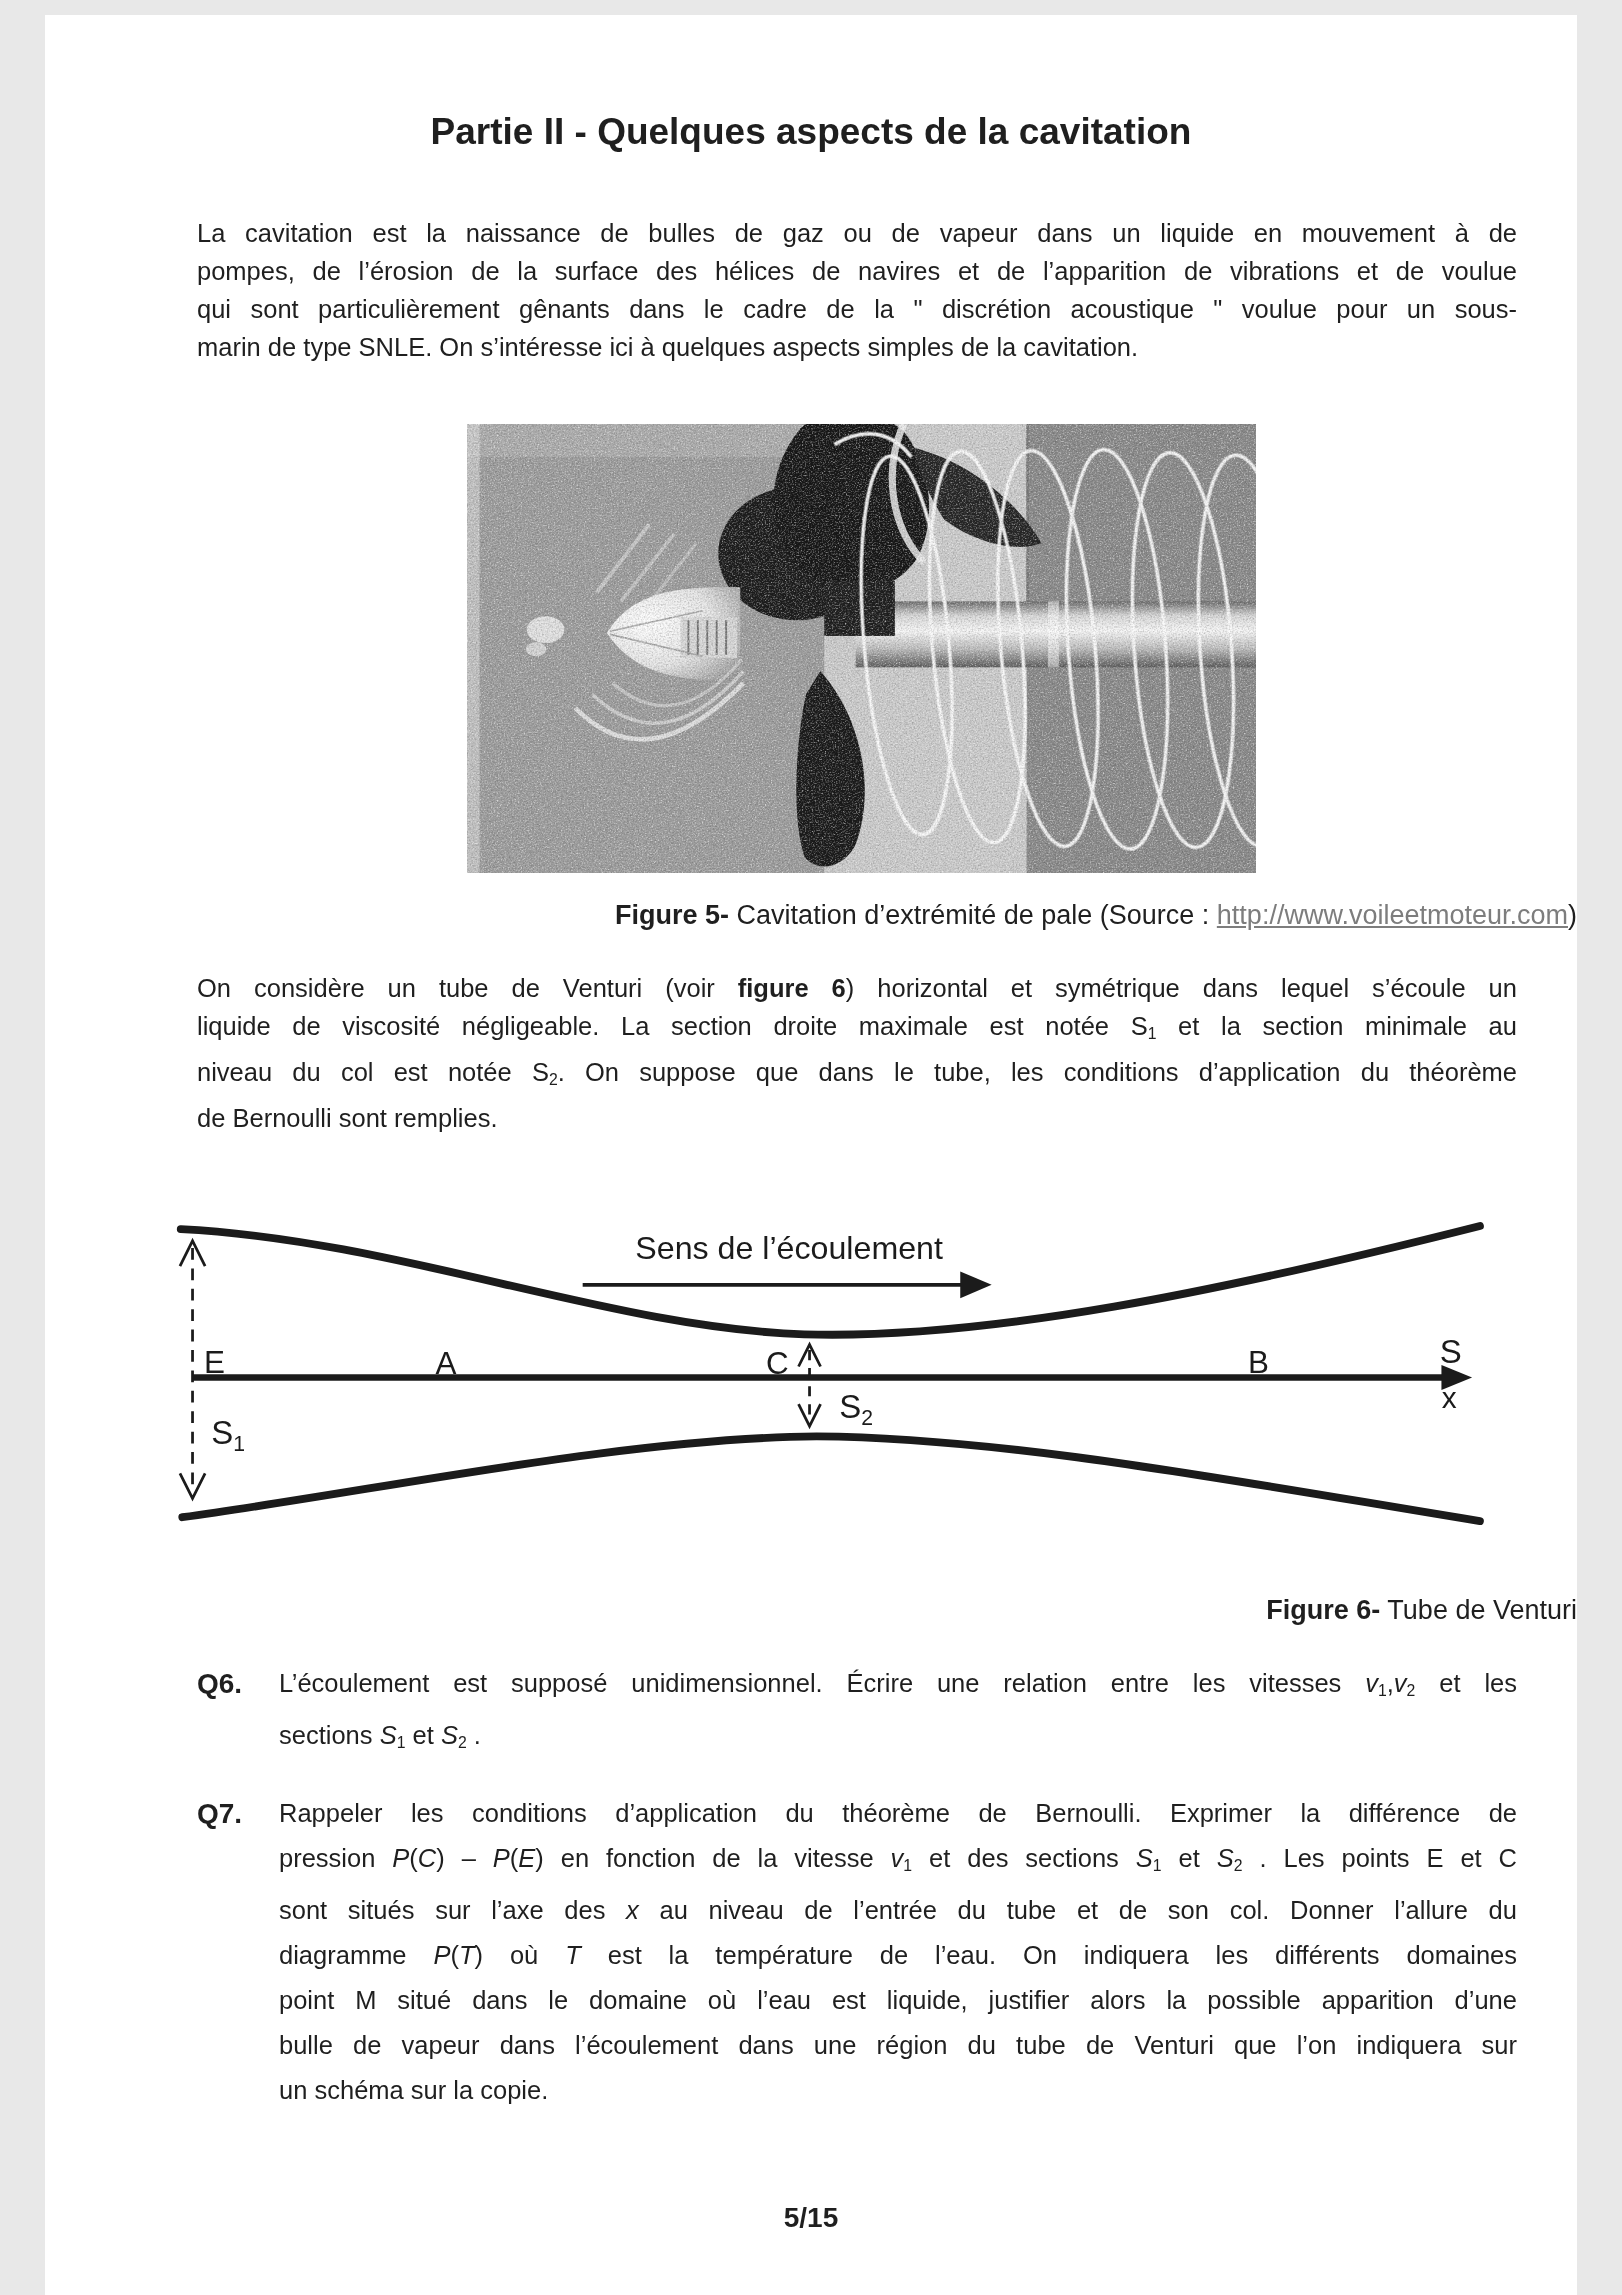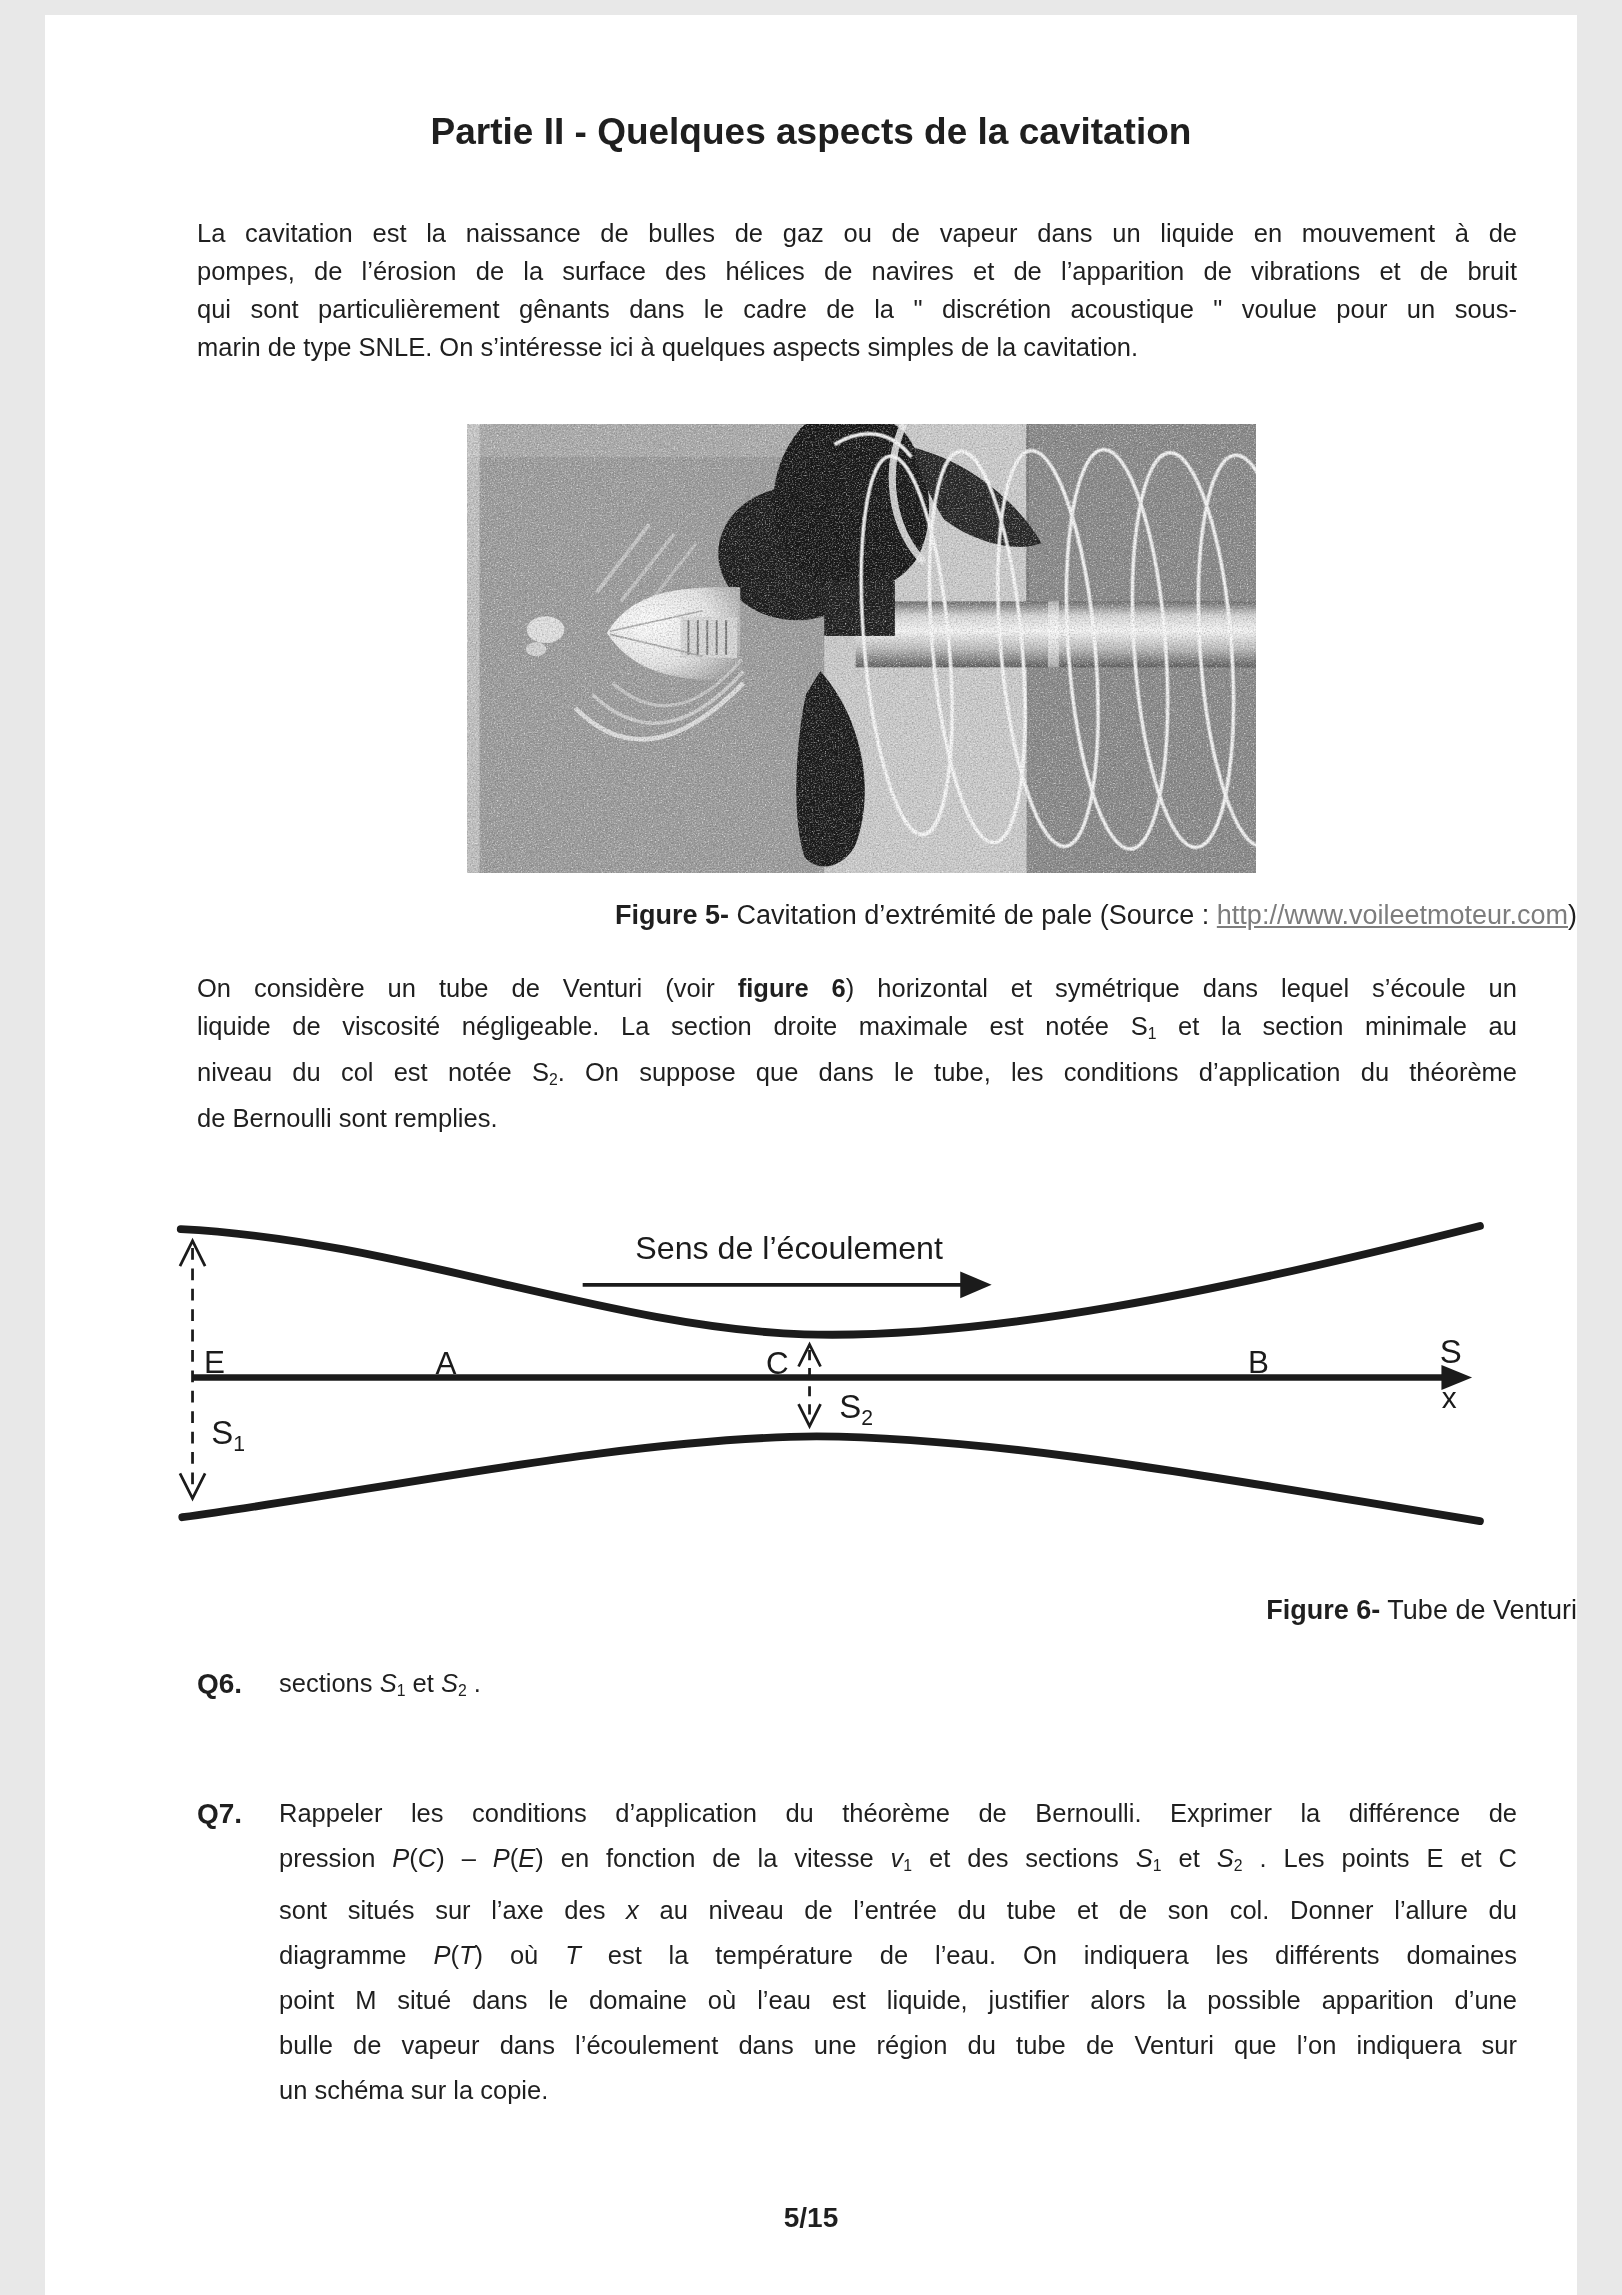--- a/index.html
+++ b/index.html
@@ -45,21 +45,21 @@
 </style>
 </head>
 <body>
 
 <div class="page">
 
   <h1 class="title">Partie II - Quelques aspects de la cavitation</h1>
 
   <div class="para" style="top:199px;">
       <div class="line">La cavitation est la naissance de bulles de gaz ou de vapeur dans un liquide en mouvement à de</div>
-      <div class="line">pompes, de l’érosion de la surface des hélices de navires et de l’apparition de vibrations et de bruit</div>
+      <div class="line">pompes, de l’érosion de la surface des hélices de navires et de l’apparition de vibrations et de voulue</div>
       <div class="line">qui sont particulièrement gênants dans le cadre de la " discrétion acoustique " voulue pour un sous-</div>
       <div class="line last">marin de type SNLE. On s’intéresse ici à quelques aspects simples de la cavitation.</div>
     </div>
 
   <svg class="photo" width="789" height="449" viewBox="0 0 1005 572">
     <defs>
       <linearGradient id="shaftg" x1="0" y1="0" x2="0" y2="1">
         <stop offset="0" stop-color="#6e6e6e"></stop>
         <stop offset="0.22" stop-color="#d9d9d9"></stop>
         <stop offset="0.45" stop-color="#f7f7f7"></stop>
@@ -174,20 +174,21 @@
     <text x="1012" y="1786" font-size="42">
       <tspan>S</tspan><tspan font-size="27" dy="9">2</tspan>
     </text>
   </svg>
 
   <div class="caption" style="top:1580px;"><span class="f-b">Figure 6-</span><span> Tube de Venturi</span></div>
 
   <div class="question" style="top:1646px;">
     <span class="qlabel">Q6.</span>
     <div>
+        <div class="line"><span>L’écoulement est supposé unidimensionnel. Écrire une relation entre les vitesses </span><span class="f-i">v</span><span class="f-sub">1</span><span>,</span><span class="f-i">v</span><span class="f-sub">2</span><span> et les</span></div>
         <div class="line last"><span>sections </span><span class="f-i">S</span><span class="f-sub">1</span><span> et </span><span class="f-i">S</span><span class="f-sub">2</span><span> .</span></div>
       </div>
   </div>
 
   <div class="question" style="top:1776px;">
     <span class="qlabel">Q7.</span>
     <div>
         <div class="line"><span>Rappeler les conditions d’application du théorème de Bernoulli. Exprimer la différence de</span></div>
         <div class="line"><span>pression </span><span class="f-i">P</span><span>(</span><span class="f-i">C</span><span>) – </span><span class="f-i">P</span><span>(</span><span class="f-i">E</span><span>) en fonction de la vitesse </span><span class="f-i">v</span><span class="f-sub">1</span><span> et des sections </span><span class="f-i">S</span><span class="f-sub">1</span><span> et </span><span class="f-i">S</span><span class="f-sub">2</span><span> . Les points E et C</span></div>
         <div class="line"><span>sont situés sur l’axe des </span><span class="f-i">x</span><span> au niveau de l’entrée du tube et de son col. Donner l’allure du</span></div>

